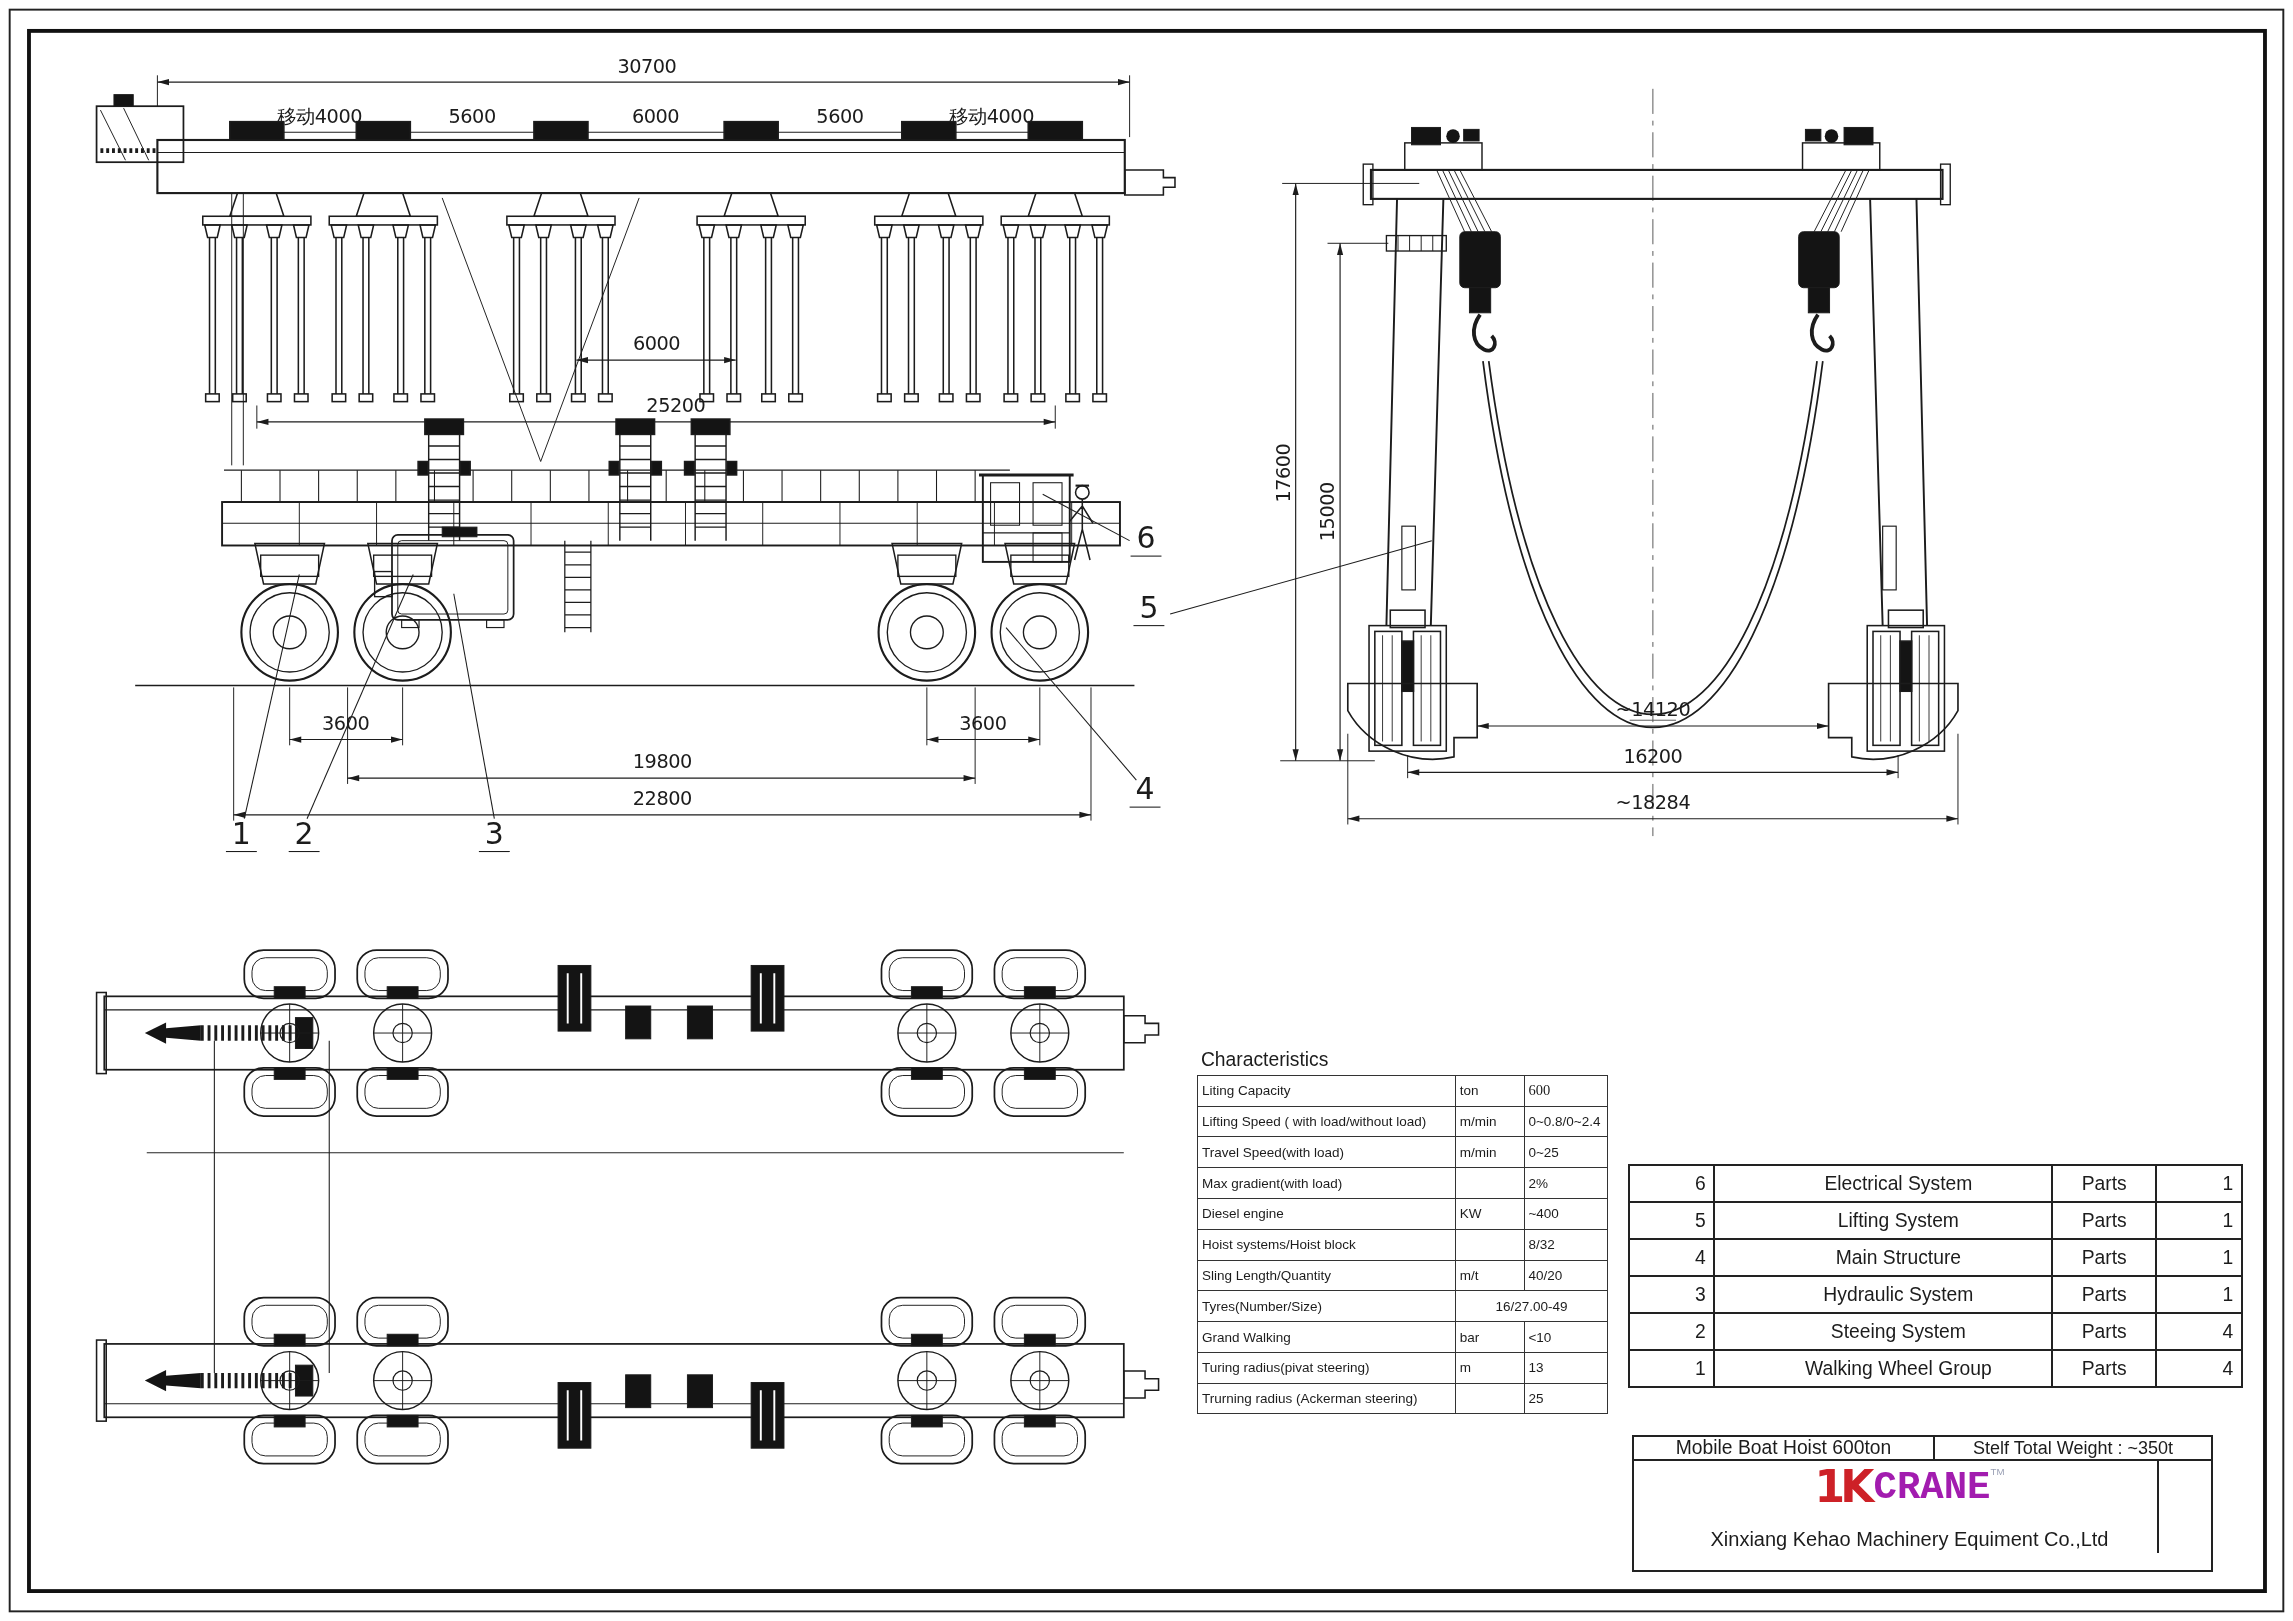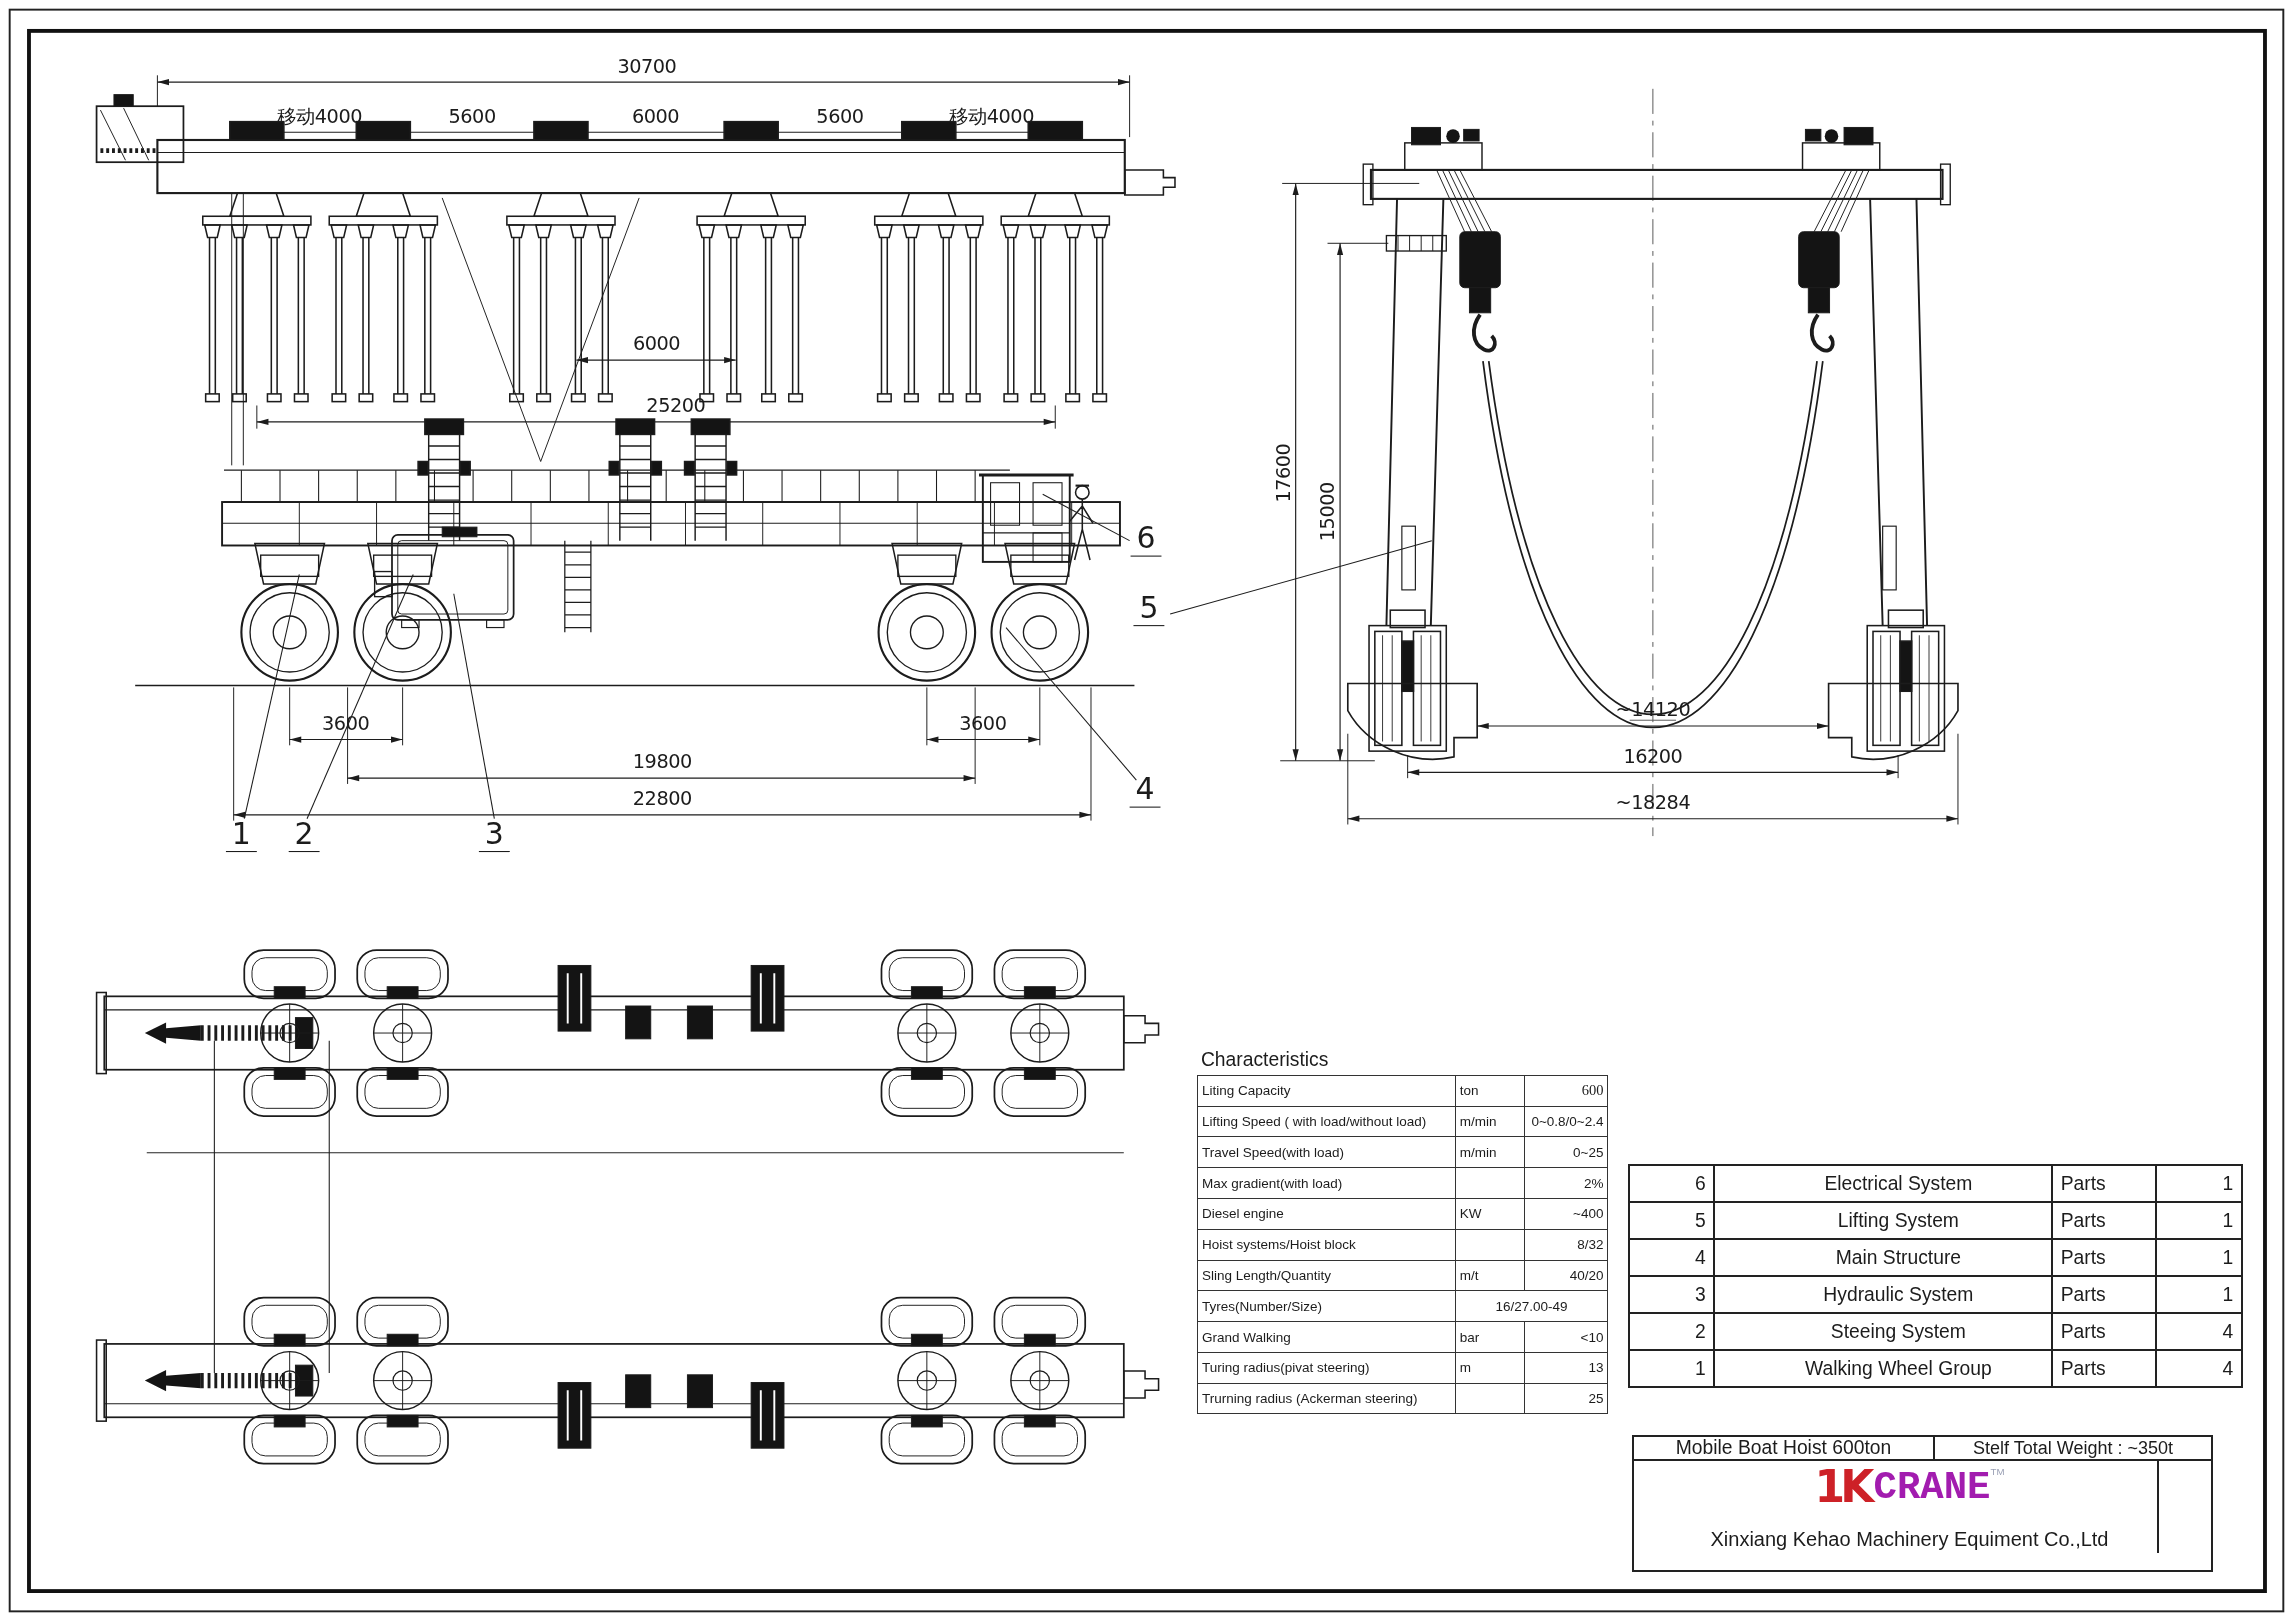--- a/index.html
+++ b/index.html
@@ -8,29 +8,29 @@
   svg text{font-family:"DejaVu Sans",sans-serif;}
   .dimtxt{font-size:20px;fill:#1c1c1c;letter-spacing:-0.5px;}
   .callout{font-size:31px;fill:#1c1c1c;}
   
   .char-wrap{position:absolute;left:1197px;top:1049px;width:400px;}
   .char-title{font-size:19.3px;padding:0 0 3.9px 3.9px;}
   table.char{border-collapse:collapse;width:400px;table-layout:fixed;}
   table.char td{border:1.5px solid #333;font-size:13.5px;padding:1.9px 3.9px;height:26px;
                 overflow:hidden;white-space:nowrap;}
   table.char td.u{width:60px;}
-  table.char td.v{width:75px;text-align:right;}
+  table.char td.v{width:75px;text-align:left;}
   table.char td.l{width:249px;}
   table.char tr:nth-child(1) td.v{font-family:"Liberation Serif",serif;font-size:14.5px;}
   
   .parts{position:absolute;left:1628px;top:1164px;width:577px;border-collapse:collapse;table-layout:fixed;}
   .parts td{border:2.1px solid #222;font-size:19.3px;height:35px;padding:0 7.7px;white-space:nowrap;overflow:hidden;}
   .parts td.no{width:68px;text-align:right;}
   .parts td.nm{width:290px;text-align:center;padding-left:38px;}
-  .parts td.un{width:87px;text-align:left;}
+  .parts td.un{width:87px;text-align:center;}
   .parts td.qt{width:68px;text-align:right;}
   
   .techreq{position:absolute;left:1628px;top:1052px;width:622px;}
   .techreq .t{font-size:23px;text-align:center;margin-bottom:15.4px;}
   .techreq .b{font-size:19px;text-align:left;white-space:nowrap;letter-spacing:-0.2px;}
   
   .tblock{position:absolute;left:1632px;top:1435px;width:581px;height:137px;border:2.3px solid #222;box-sizing:border-box;}
   .tb-r1{display:flex;height:24px;border-bottom:2.3px solid #222;box-sizing:border-box;}
   .tb-r1 .c1{width:301px;border-right:2.3px solid #222;box-sizing:border-box;
              display:flex;align-items:center;justify-content:center;font-size:19.3px;}

